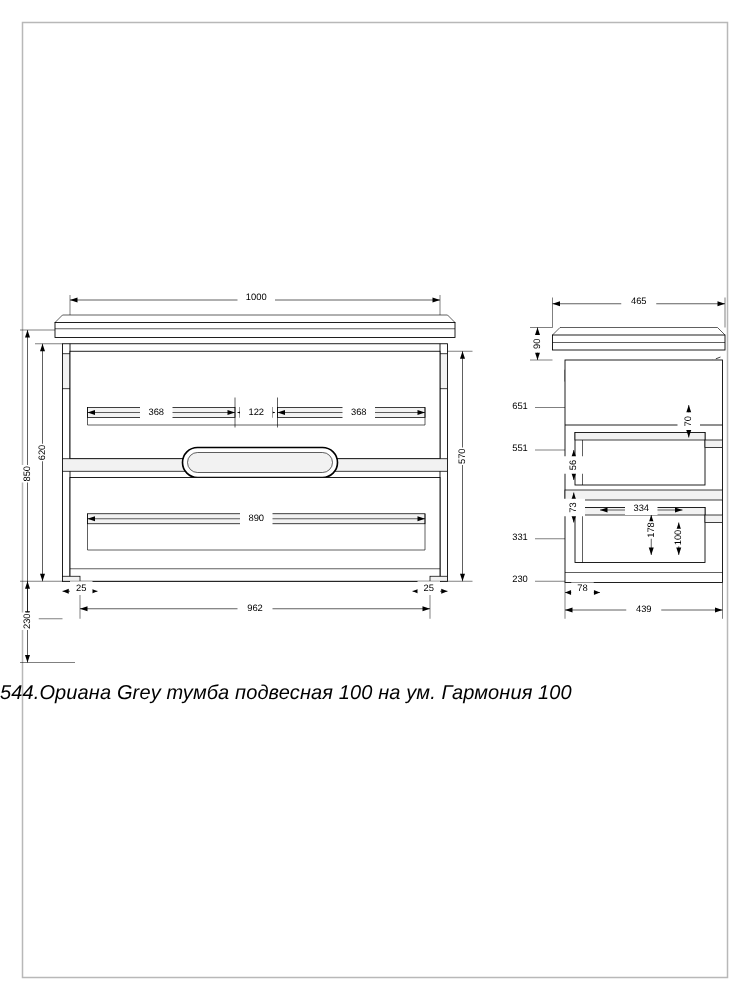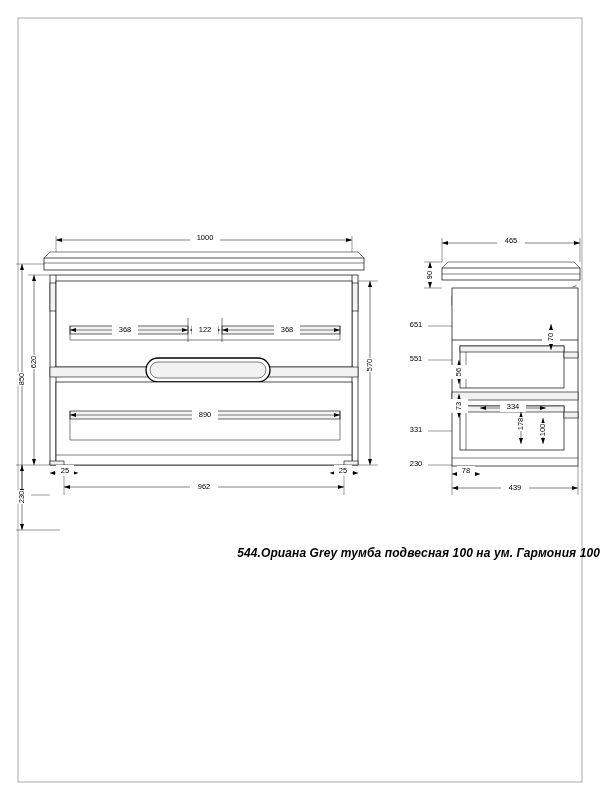--- a/index.html
+++ b/index.html
@@ -34,24 +34,24 @@
     font-size: 7.5px;
     fill: #000;
     text-anchor: middle;
     dominant-baseline: middle;
   }
   .caption {
     position: absolute;
     left: 0;
     top: 546px;
     width: 600px;
-    text-align: right;
+    text-align: left;
     font-family: "Liberation Sans", sans-serif;
-    font-size: 12px;
-    font-weight: bold;
+    font-size: 16px;
+    font-weight: normal;
     font-style: italic;
     color: #000;
     letter-spacing: 0.1px;
   }
 </style>
 </head>
 <body>
 
 <div id="sheet">
   <svg width="600" height="800" viewBox="0 0 600 800">

